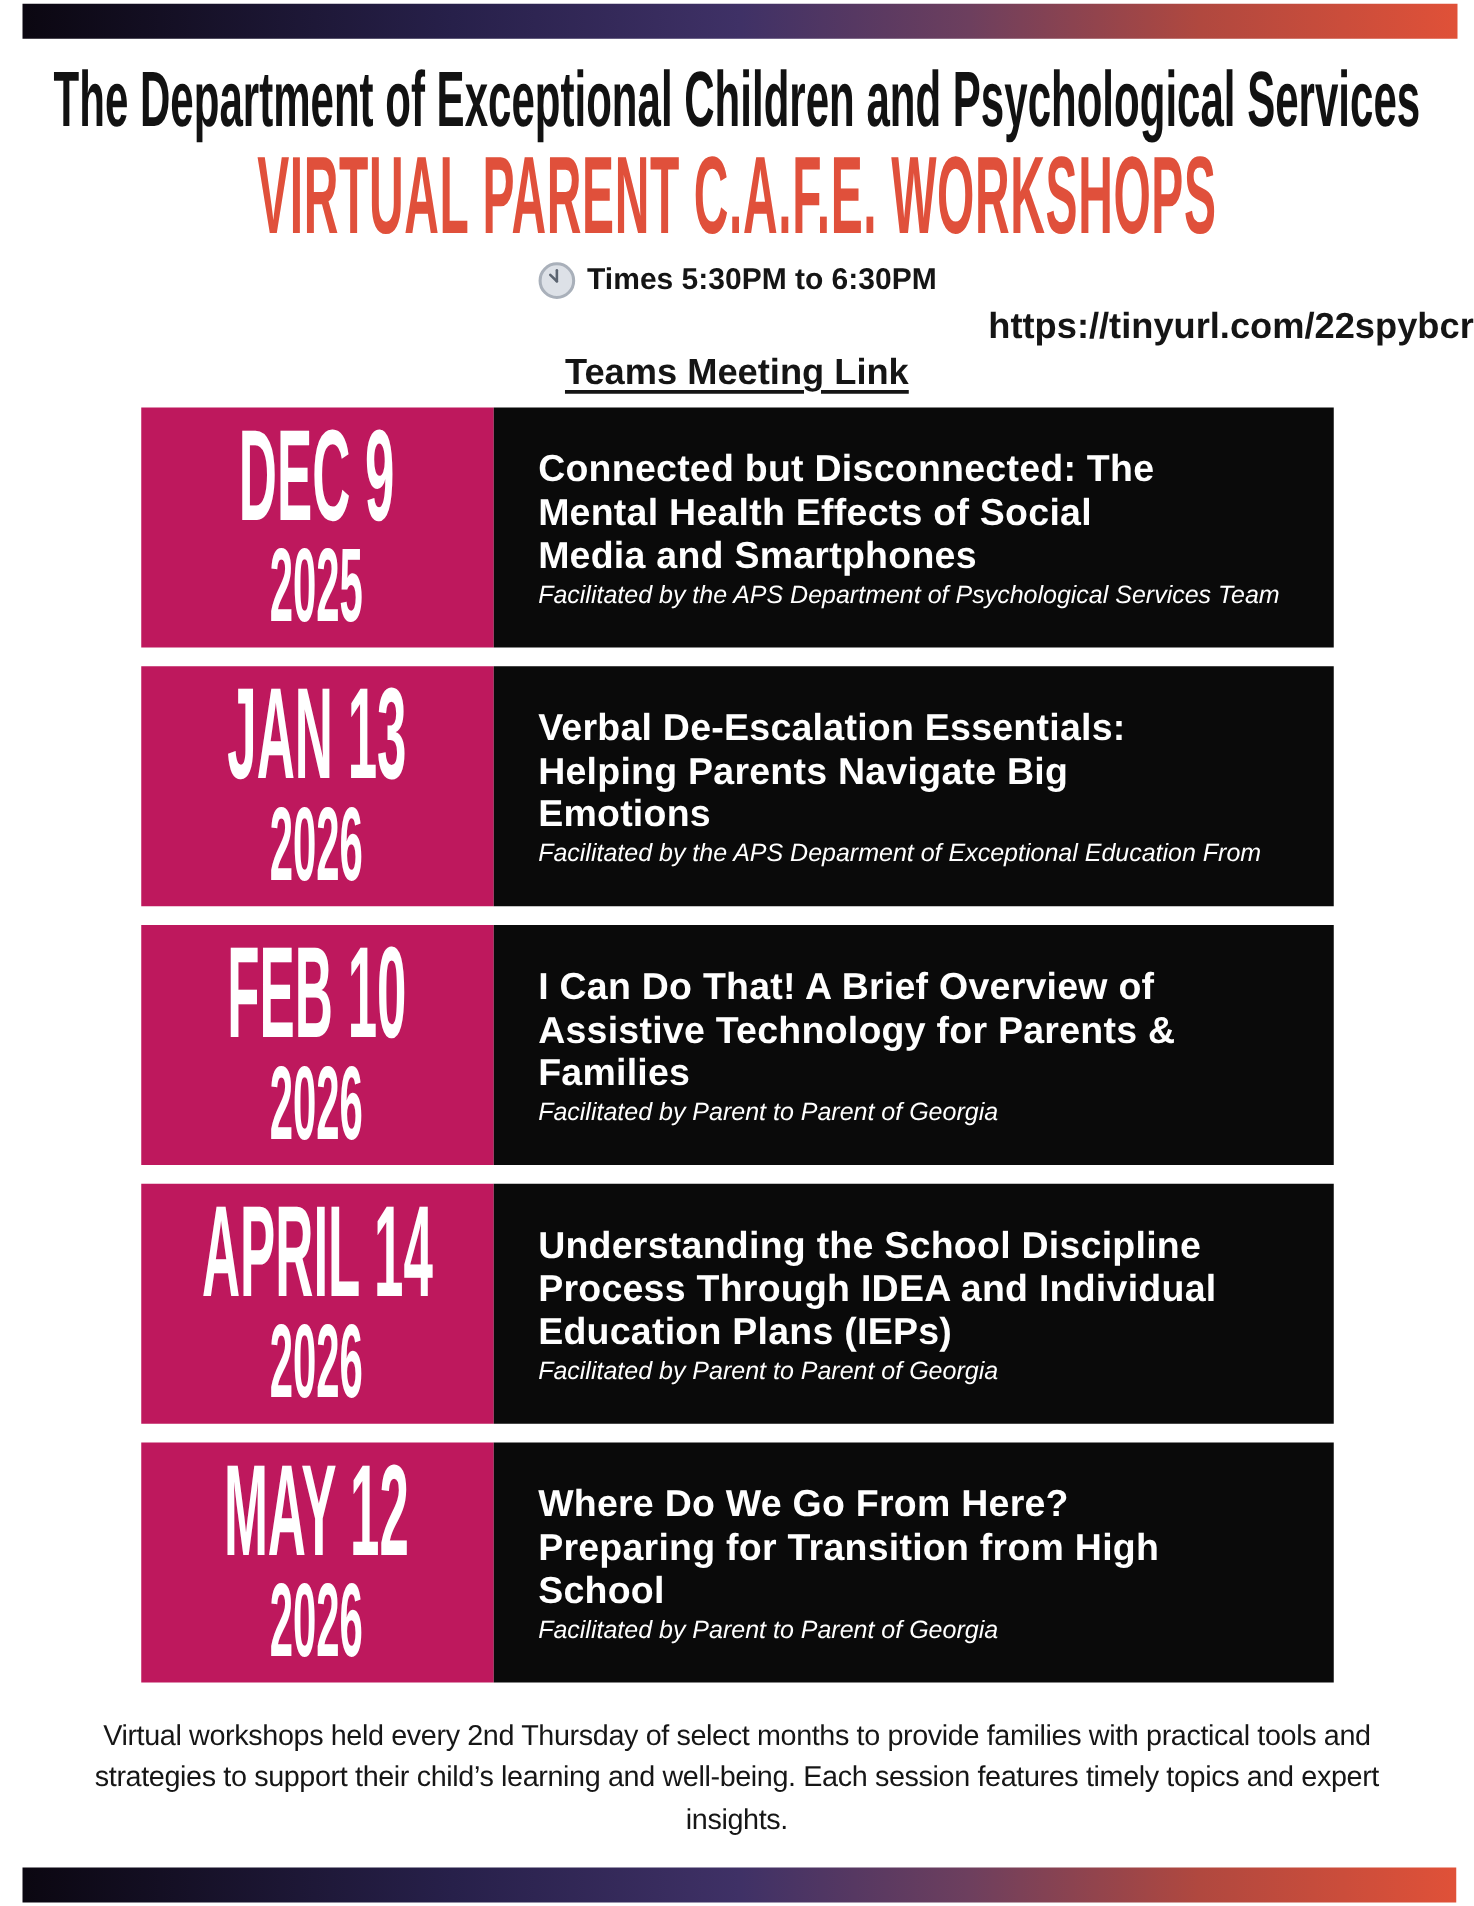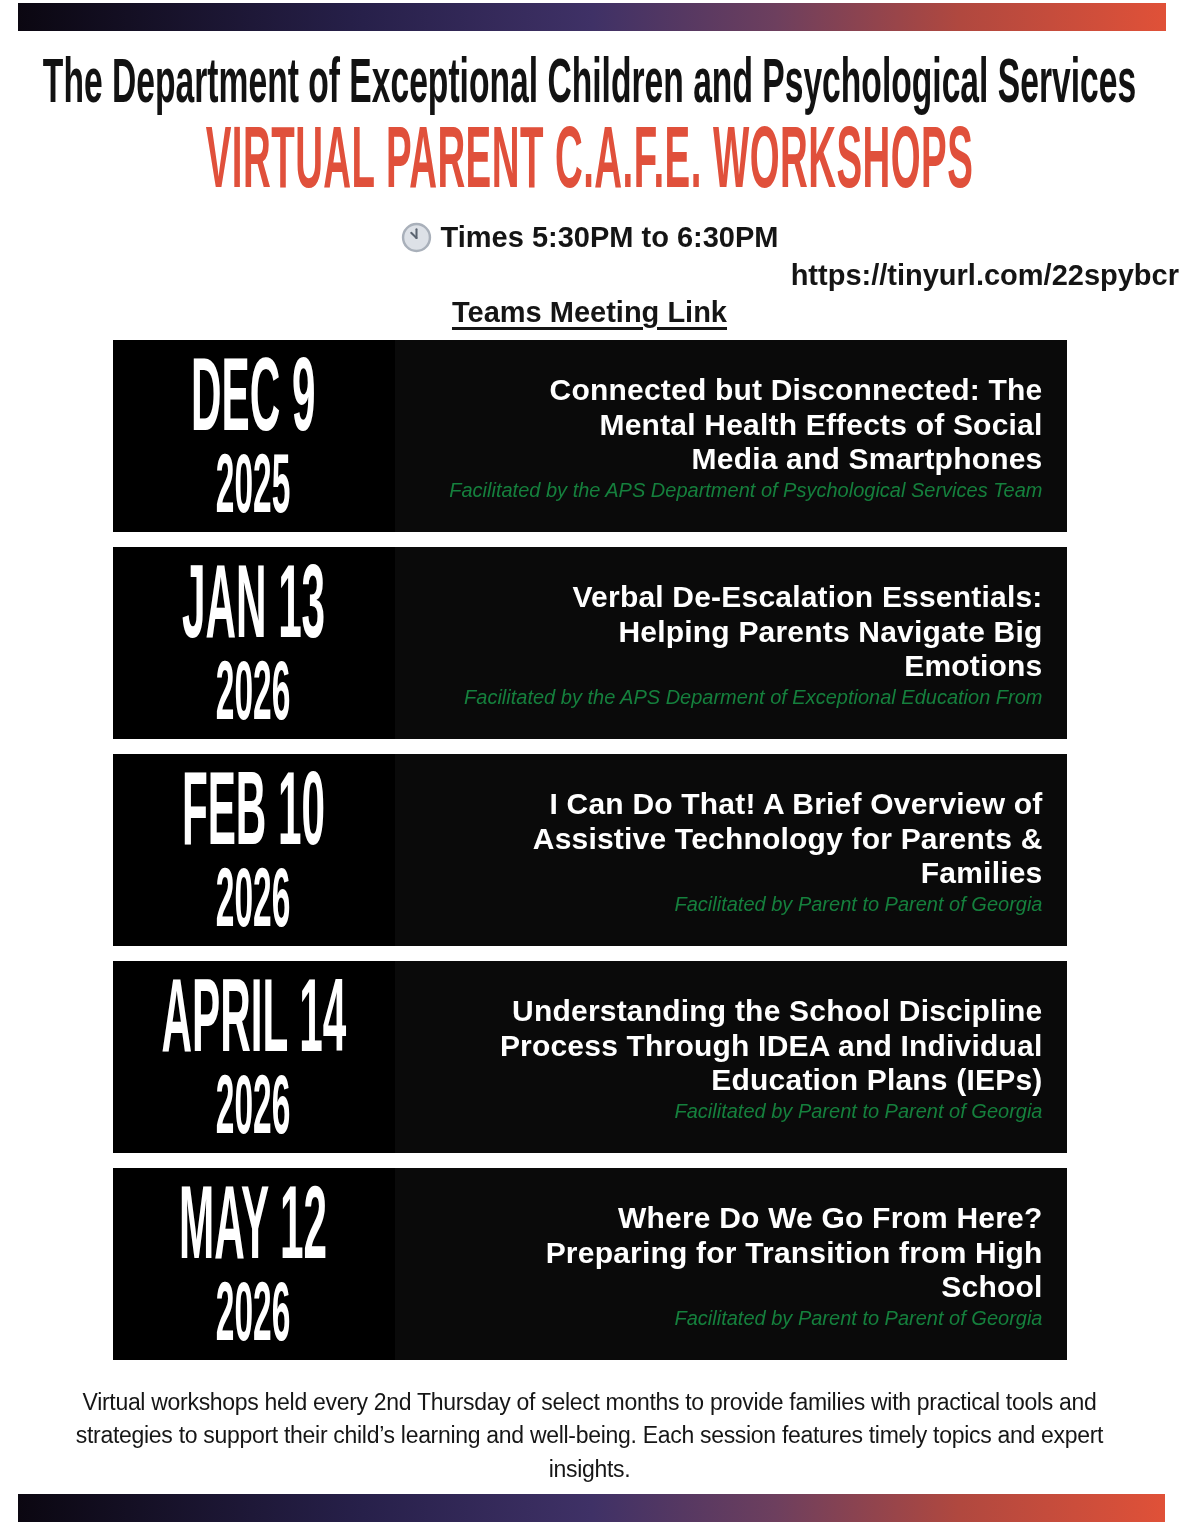--- a/index.html
+++ b/index.html
@@ -27,69 +27,69 @@
     line-height: 1.05; transform: scale(0.59, 1.1);
   }
   .main-title-wrap { margin-top: 6px; align-items: center; }
   .main-title-text {
     display: inline-block; white-space: nowrap;
     font-size: 80px; font-weight: bold; color: #e0503b;
     line-height: 1.0; transform: scale(0.48, 1.1);
     letter-spacing: 1px;
   }
   .times-row {
-    margin-top: 24px;
+    margin-top: 12px;
     display: flex; justify-content: center; align-items: center; gap: 9px;
-    font-size: 29px; font-weight: bold; color: #151515;
+    font-size: 24px; font-weight: bold; color: #151515;
   }
   .clock-icon { display: inline-flex; }
   .meeting-url {
     text-align: right; font-size: 29px; font-weight: bold; color: #151515;
     margin-top: 5px;
   }
   .teams-link {
     width: max-content; margin: 4px auto 0;
     font-size: 29px; font-weight: bold; color: #151515;
     text-decoration: underline; text-underline-offset: 5px;
     text-decoration-thickness: 2.5px;
     cursor: pointer;
   }
 
   .rows { width: 954px; margin: 11px auto 0; }
   .workshop-row { display: flex; height: 192px; margin-bottom: 15px; }
   .date-block {
     width: 282px; flex: 0 0 282px;
-    background: #000000; color: #ffffff;
+    background: #be185d; color: #ffffff;
     display: flex; flex-direction: column; align-items: center; justify-content: center;
   }
   .date-main-line { line-height: 64px; height: 64px; margin-bottom: 30px; text-align: center; }
   .date-main-text {
     display: inline-block; white-space: nowrap;
     font-size: 64px; font-weight: bold; line-height: 1;
     transform: scale(0.66, 1.62);
   }
   .date-year-line { line-height: 54px; height: 54px; text-align: center; }
   .date-year-text {
     display: inline-block; white-space: nowrap;
     font-size: 54px; font-weight: bold; line-height: 1;
     transform: scale(0.62, 1.55);
   }
   .content-block {
     flex: 1; background: #0a0a0a; color: #ffffff;
     padding: 33px 24px 30px 36px;
-    display: flex; flex-direction: column; justify-content: space-between; text-align: right;
+    display: flex; flex-direction: column; justify-content: space-between;
   }
   .workshop-title {
     margin: 0; font-size: 30px; font-weight: bold;
     line-height: 1.16; letter-spacing: 0.2px;
     white-space: pre-line;
   }
   .workshop-facilitator {
     margin: 0; font-size: 20px; font-style: italic; font-weight: normal;
-    color: #15803d;
+    color: #ffffff;
   }
 
   .footer-note {
     width: 1056px; margin: 26px auto 0;
     text-align: center;
     font-size: 23px; line-height: 1.45; letter-spacing: -0.3px;
     color: #161616;
   }
 </style>
 </head>

